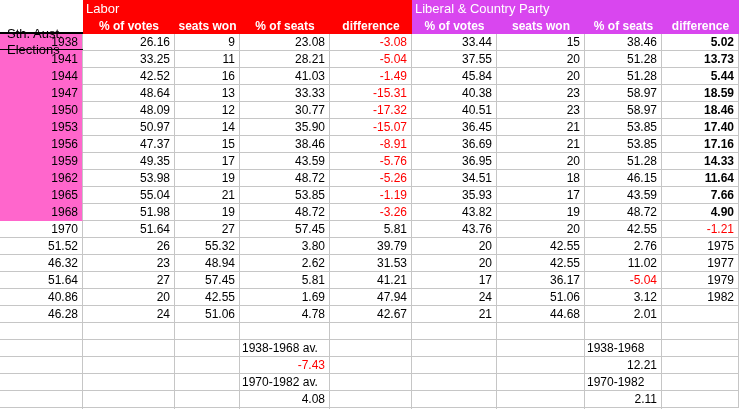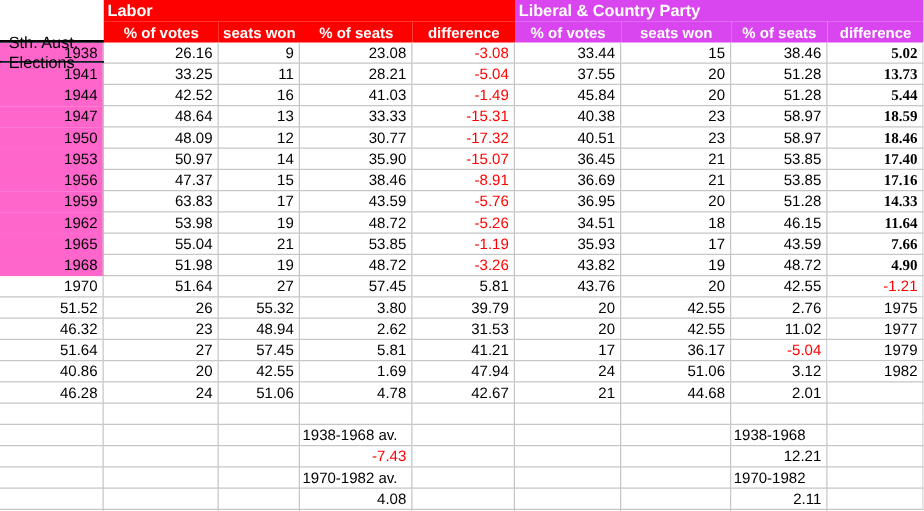--- a/index.html
+++ b/index.html
@@ -33,21 +33,21 @@
     padding-left:6px;
     font-size:13px;
     background:#0f766e;
     z-index:2;
     margin-top:32px;
   }
   .corner.bottom { border-top:none; }
   .party-head {
     border:none;
     color:#fff;
-    font-weight:bold;
+    font-weight:normal;
     font-size:13px;
     justify-content:flex-start;
     padding-left:3px;
   }
   .labor-bg { background:#ff0000; }
   .lcp-bg   { background:#d946ef; }
   .subhead {
     border:none;
     color:#fff;
     font-weight:bold;
@@ -55,21 +55,21 @@
     justify-content:center;
     padding:0;
   }
   .year { background:#fff; }
   .year.pink {
     background:#ff66cc;
     border-bottom-color:#ff66cc;
     padding-left:24px;
   }
   .neg  { color:#ff0000; }
-  .bold { font-weight:bold;font-family:Liberation Serif, serif; }
+  .bold { font-weight:bold; }
   .label-cell {
     justify-content:flex-start;
     padding:0 0 0 2px;
   }
 </style>
 </head>
 <body>
 
 <div id="sheet">
 
@@ -144,21 +144,21 @@
     <div class="cell year pink">1956</div>
     <div class="cell">47.37</div>
     <div class="cell">15</div>
     <div class="cell">38.46</div>
     <div class="cell neg">-8.91</div>
     <div class="cell">36.69</div>
     <div class="cell">21</div>
     <div class="cell">53.85</div>
     <div class="cell bold">17.16</div>
     <div class="cell year pink">1959</div>
-    <div class="cell">63.83</div>
+    <div class="cell">49.35</div>
     <div class="cell">17</div>
     <div class="cell">43.59</div>
     <div class="cell neg">-5.76</div>
     <div class="cell">36.95</div>
     <div class="cell">20</div>
     <div class="cell">51.28</div>
     <div class="cell bold">14.33</div>
     <div class="cell year pink">1962</div>
     <div class="cell">53.98</div>
     <div class="cell">19</div>

